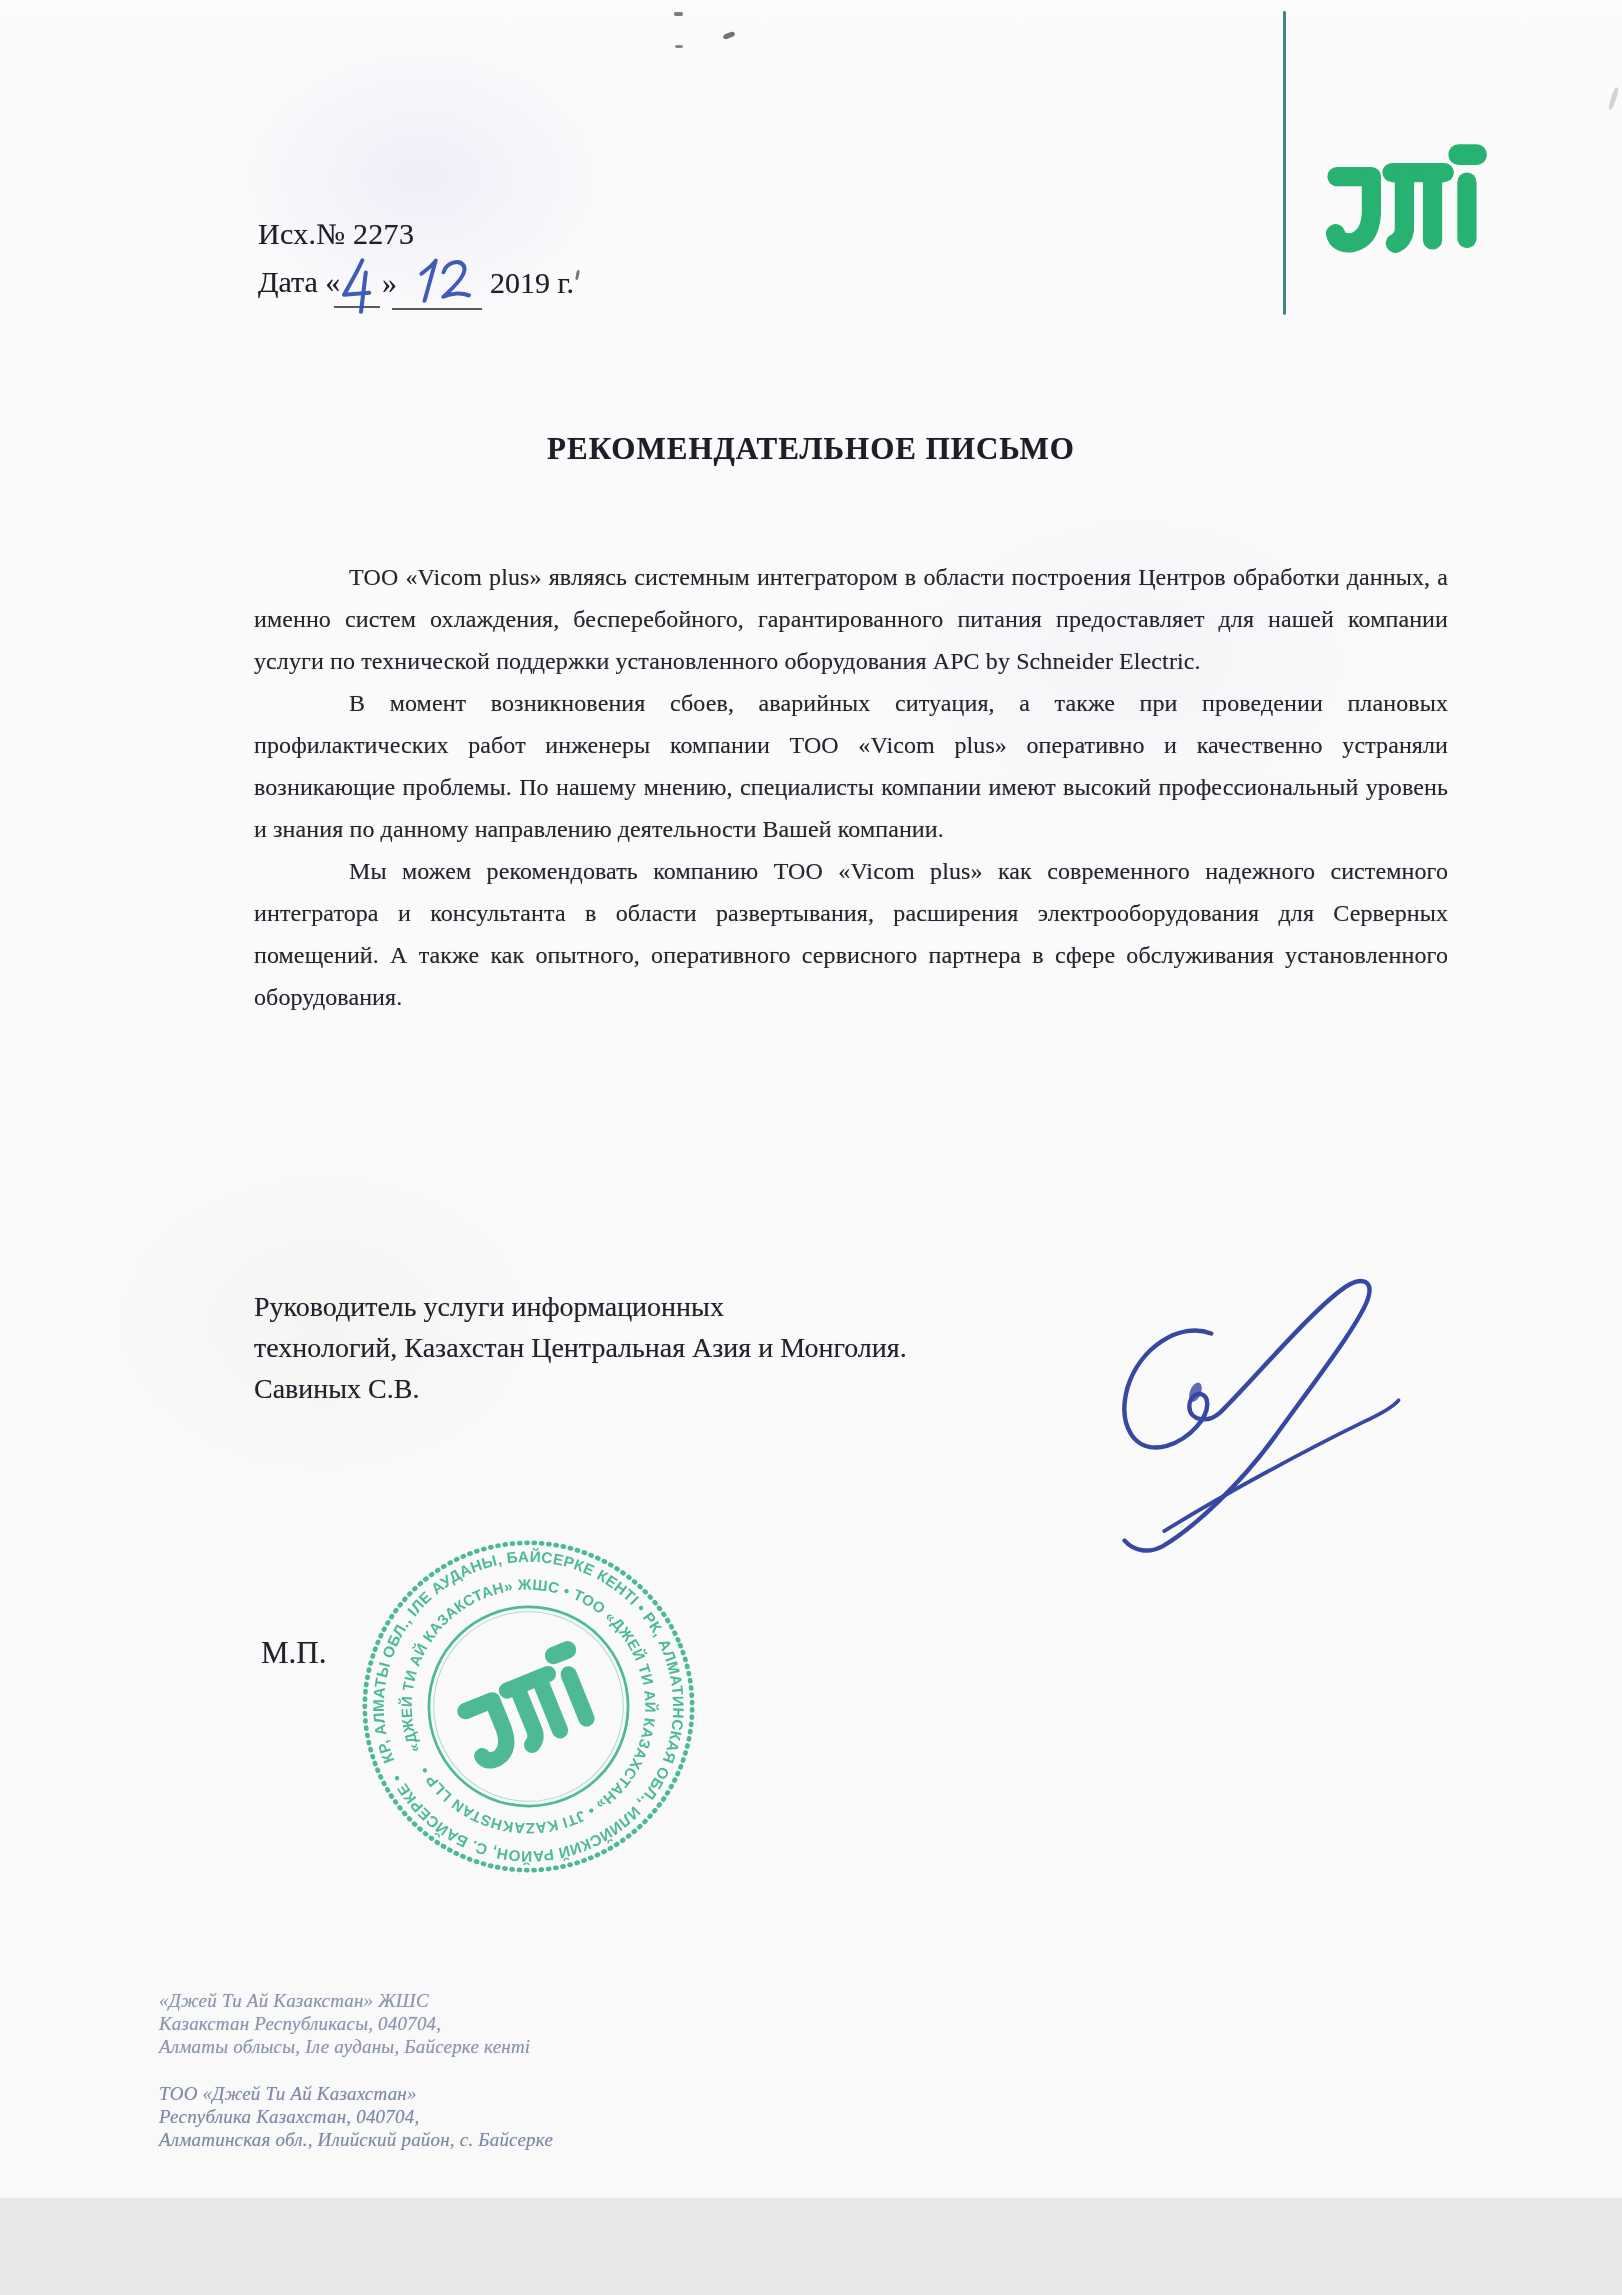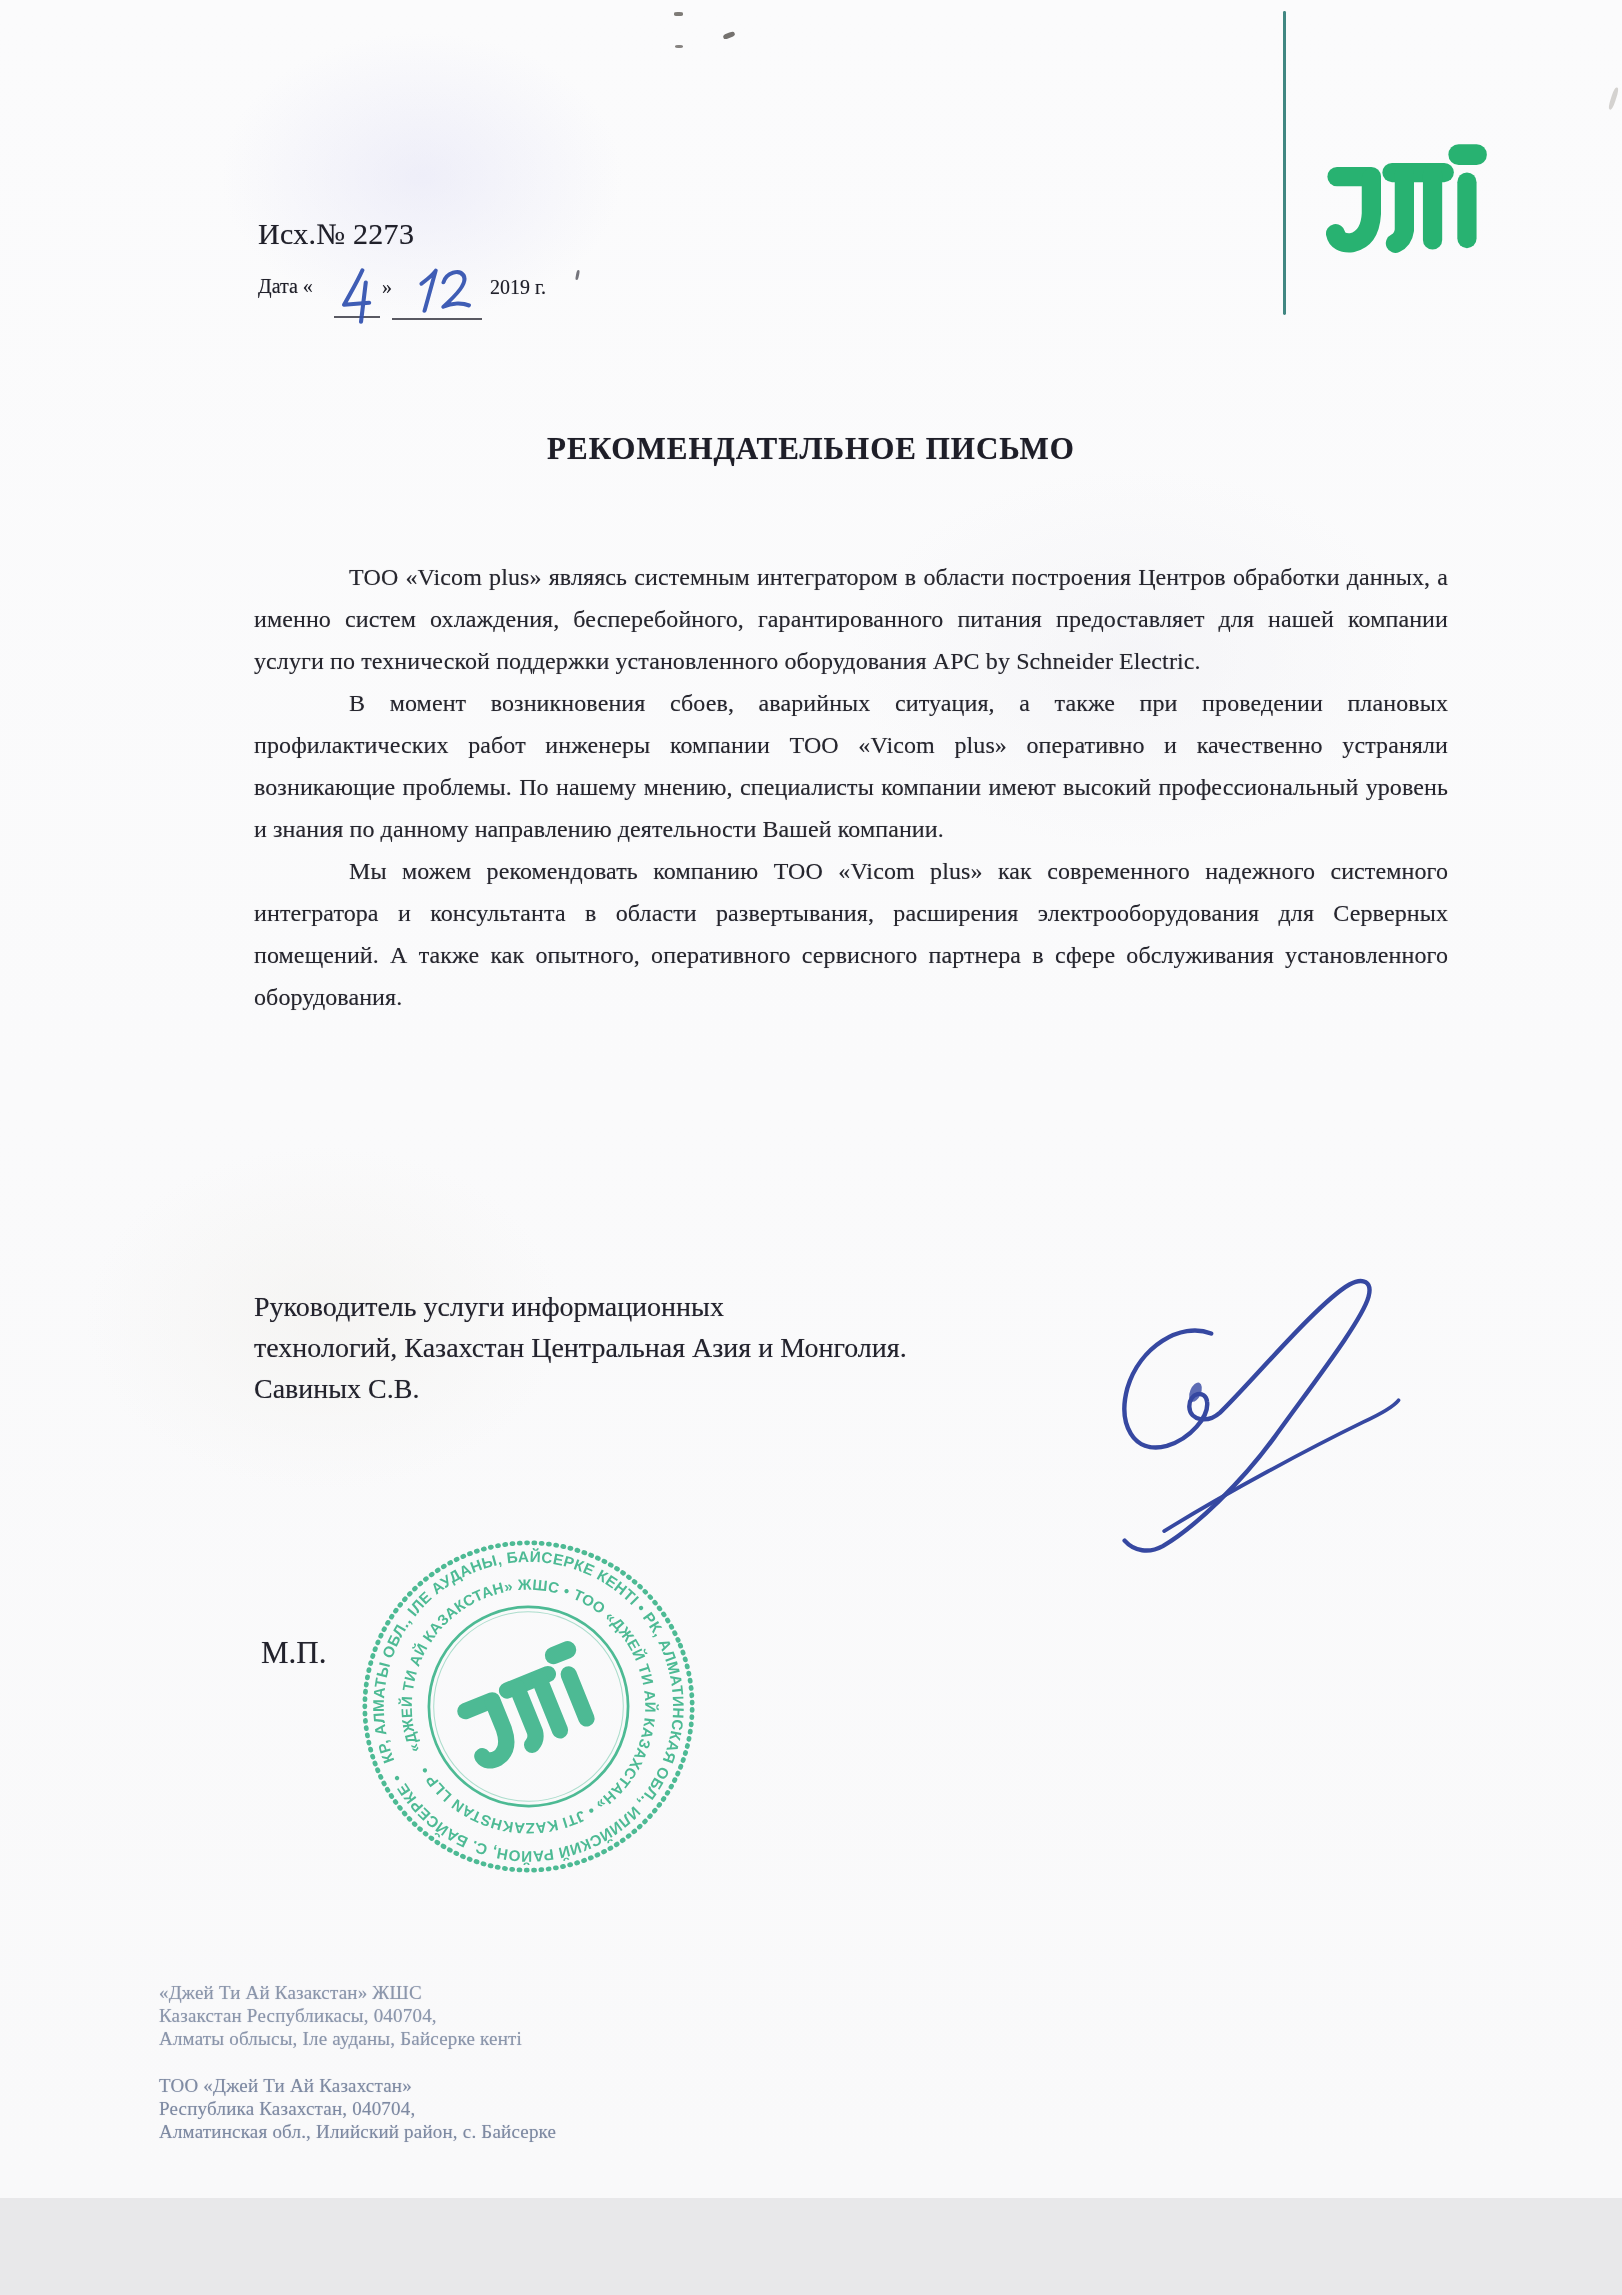--- a/index.html
+++ b/index.html
@@ -13,21 +13,21 @@
       radial-gradient(341px 246px at 20% 60%, rgba(242,241,238,.6), rgba(242,241,238,0) 70%),
       linear-gradient(#fbfbfc,#f9f9fa);
     font-family:"Liberation Serif","DejaVu Serif",serif;
     color:#26262e;
     overflow:hidden;
   }
   .abs{position:absolute;}
   
   .ref{left:258px;top:217px;font-size:30px;letter-spacing:0.3px;color:#20202a;
        text-shadow:0 0 0.7px rgba(30,30,40,.45);}
-  .date-line{left:258px;top:275px;font-size:20px;color:#20202a;white-space:nowrap;
+  .date-line{left:258px;top:265px;font-size:30px;color:#20202a;white-space:nowrap;
        text-shadow:0 0 0.7px rgba(30,30,40,.45);}
   .date-prefix{display:inline-block;}
   .hand{position:absolute;}
   .quote-close{position:absolute;left:124px;top:1.4px;}
   .date-year{position:absolute;left:232px;top:1.4px;}
   .u-line{position:absolute;height:0;border-bottom:2px solid #3c3c46;opacity:.85;}
   .u1{left:76px;top:41px;width:46px;}
   .u2{left:134px;top:43px;width:90px;}
   
   .teal-line{left:1283px;top:11px;width:2.7px;height:304px;background:#2c7a74;opacity:.9;border-radius:1.4px;}
@@ -44,21 +44,21 @@
   .signoff{left:254px;top:1286px;font-size:28px;line-height:41px;color:#23232d;
            text-shadow:0 0 0.8px rgba(35,35,48,.42);}
   .signature-svg{left:1037px;top:1245px;width:396px;height:327px;}
   
   .mp{left:261px;top:1635px;font-size:31px;color:#22222c;text-shadow:0 0 0.7px rgba(30,30,40,.45);}
   .stamp-svg{left:358px;top:1536px;width:341px;height:341px;}
   .stamp-text{font-family:"Liberation Sans","DejaVu Sans",sans-serif;font-weight:bold;}
   
   .footer{left:159px;top:1981px;font-size:19px;line-height:23px;color:#8b96ab;
           text-shadow:0 0 1px rgba(140,150,175,.55);letter-spacing:0.2px;}
-  .footer .blk{margin:0 0 24px 0;}
+  .footer .blk{margin:8px 0 24px 0;font-style:italic;}
   .footer .blk:last-child{color:#7e8aa2;}
   .footer p{margin:0;}
   .doc-number{left:1335px;top:2231px;font-family:"DejaVu Sans","Liberation Sans",sans-serif;
               font-size:31px;letter-spacing:2px;color:#26262a;}
   
   .speck{position:absolute;background:#54504b;border-radius:40%;}
   .s1{left:674px;top:12.3px;width:8.9px;height:3.4px;opacity:.75;}
   .s2{left:723px;top:33px;width:11.6px;height:4.8px;opacity:.8;transform:rotate(-22deg);}
   .s3{left:675px;top:45px;width:7.5px;height:3.4px;opacity:.7;}
   .s4{left:576px;top:270px;width:2.7px;height:10.2px;opacity:.7;transform:rotate(12deg);background:#3a3a44;}

